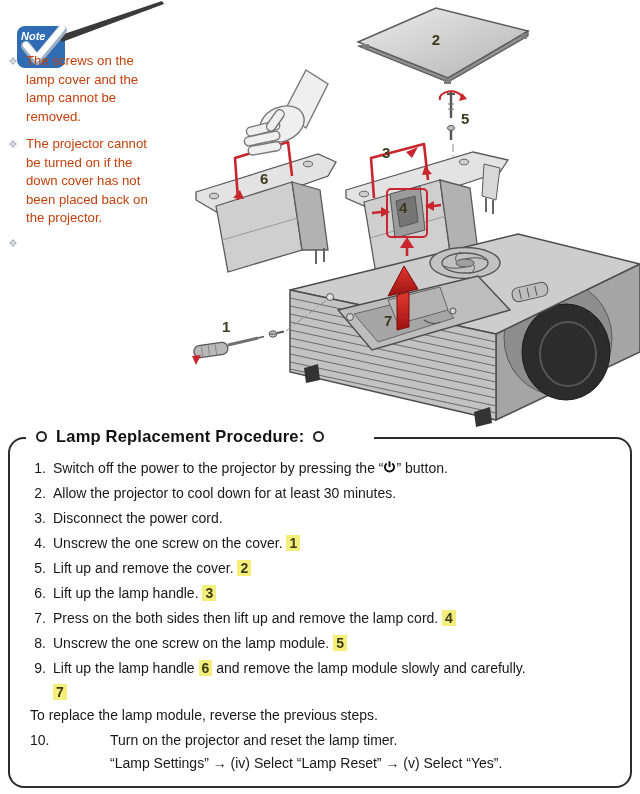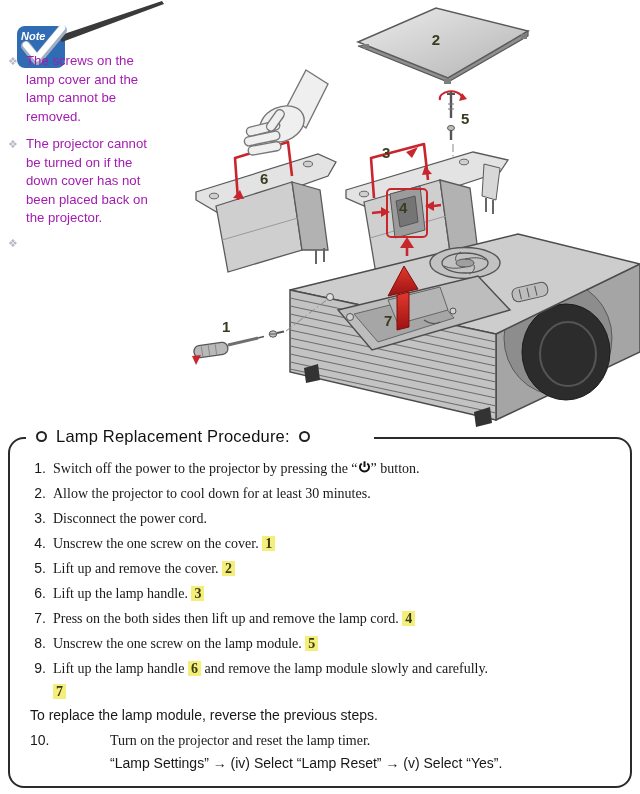--- a/index.html
+++ b/index.html
@@ -8,21 +8,21 @@
     font-family:"Liberation Sans", sans-serif;color:#1c1c1c;overflow:hidden;
   }
   
   .note-badge{position:absolute;left:0;top:0;width:178px;height:72px;}
   .sidebar{position:absolute;left:8px;top:52px;width:172px;}
   .note-item{display:flex;margin-bottom:9px;}
   .note-item .bullet{
     width:18px;flex:0 0 18px;color:#b9b9c6;font-size:11px;line-height:18.5px;text-align:left;
   }
   .note-item .txt{
-    width:130px;font-size:13.2px;line-height:18.5px;color:#a21caf;
+    width:130px;font-size:13.2px;line-height:18.5px;color:#c2410c;
   }
   
   .diagram{position:absolute;left:178px;top:0;width:462px;height:432px;}
   .callout{font:bold 15px "Liberation Sans", sans-serif;fill:#3b3b1f;}
   
   .proc-box{
     position:absolute;left:8px;top:437px;width:620px;height:347px;
     border:2px solid #2b2b2b;border-radius:16px;background:#fff;
   }
   .title-mask{
@@ -30,27 +30,27 @@
   }
   .proc-title{
     position:absolute;top:-12px;left:22px;background:#fff;display:flex;align-items:center;
     padding:0 4px;
   }
   .ring{
     width:7px;height:7px;border:2px solid #222;border-radius:50%;background:#fff;
     flex:0 0 auto;
   }
   .proc-title .t{
-    font-size:16.5px;font-weight:normal;color:#111;margin:0 9px;white-space:nowrap;letter-spacing:.2px;
+    font-size:16.5px;font-weight:bold;color:#111;margin:0 9px;white-space:nowrap;letter-spacing:.2px;
   }
   .steps{padding:17px 10px 0 14px;font-size:14px;line-height:25px;color:#181818;}
   .step{display:flex;}
   .step .no{flex:0 0 22px;text-align:right;margin-right:7px;}
   .step .no10{flex:0 0 28px;text-align:left;margin-right:20px;}
-  .step .body{flex:1;font-family:Liberation Serif, serif;}
+  .step .body{flex:1;}
   .hl{background:#f4ef7b;color:#3a3a14;font-weight:bold;padding:0 3px;}
   .freeline{margin:0 0 0 6px;}
   .reset1{margin:0 0 0 6px;line-height:21px;}
   .reset2{margin:0 0 0 86px;line-height:21px;}
   .pwr{display:inline-block;vertical-align:-1px;}
 </style>
 </head>
 <body>
 
 <svg class="note-badge" viewBox="0 0 178 72">

